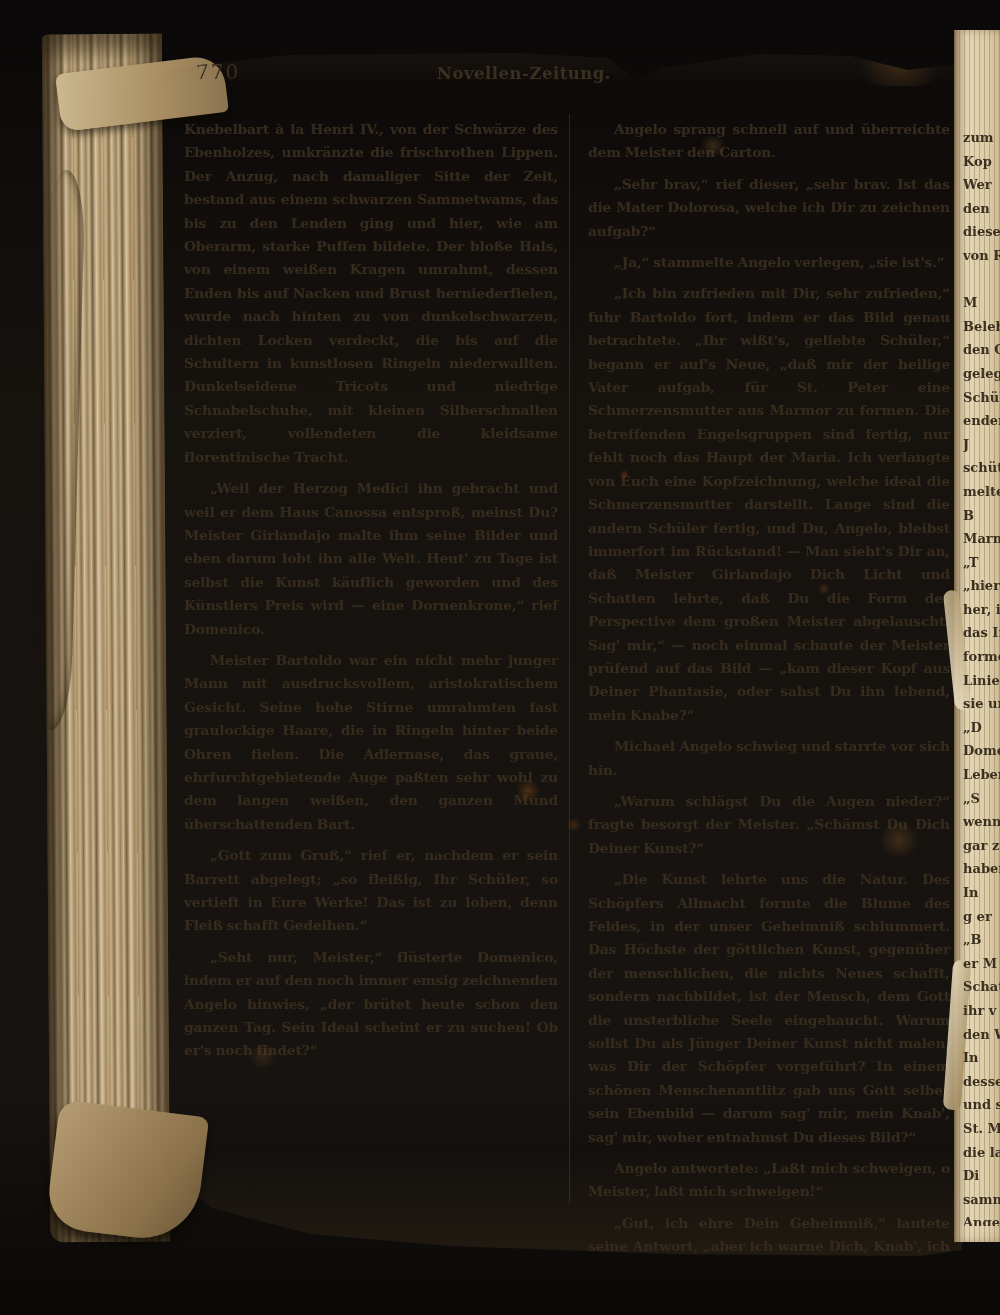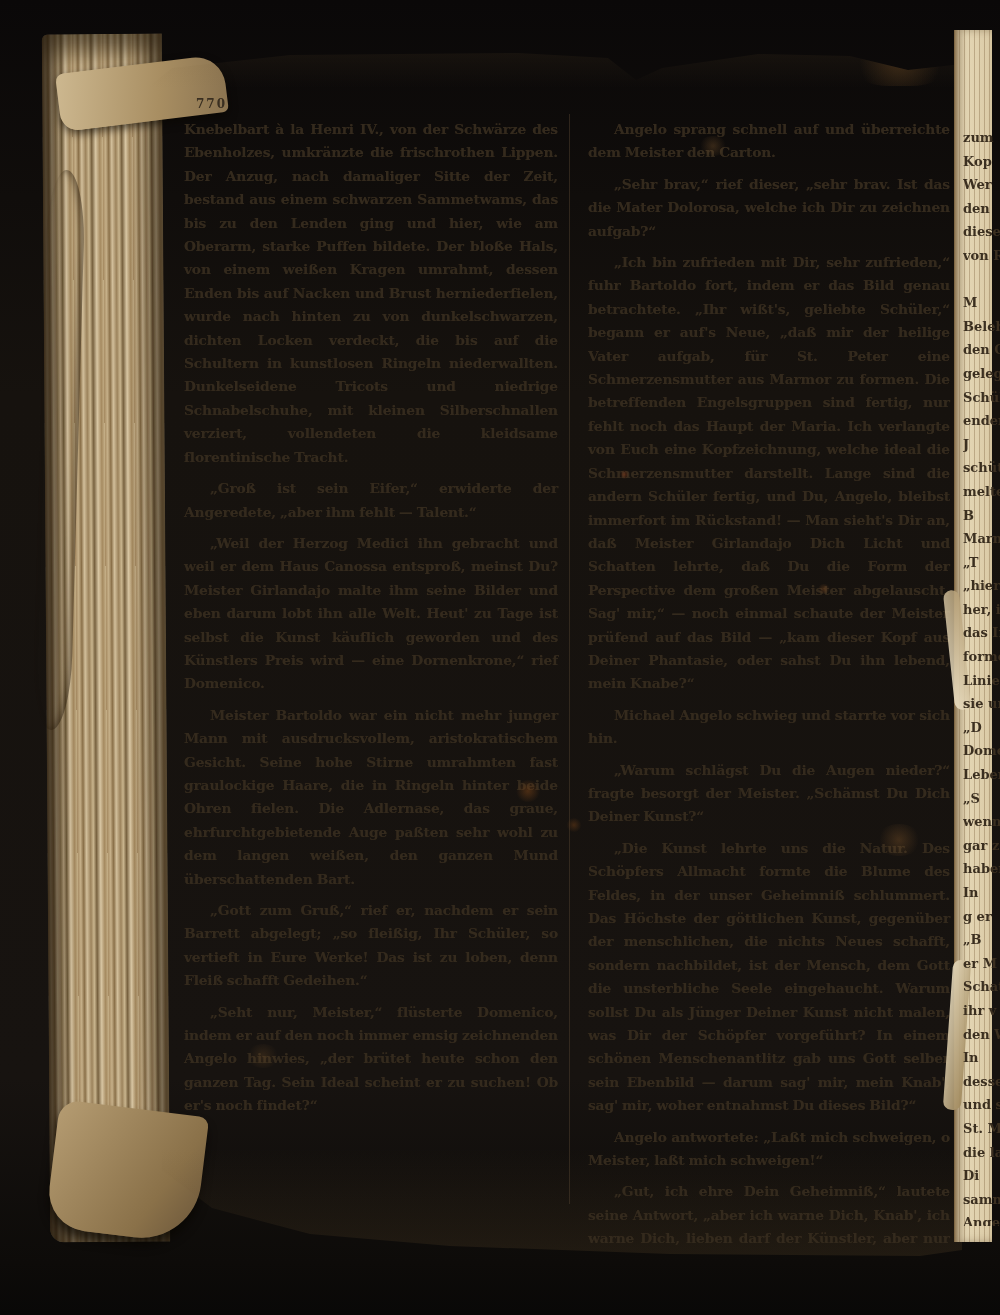--- a/index.html
+++ b/index.html
@@ -53,22 +53,22 @@
       62px 1180px, 12px 1142px
     );
     box-shadow:0 0 40px rgba(0,0,0,.5);
   }
   .page-shade{
     position:absolute;inset:0;pointer-events:none;
     background:linear-gradient(180deg,rgba(120,95,55,.18) 0,rgba(0,0,0,0) 60px,rgba(0,0,0,0) 1120px,rgba(110,85,50,.22) 100%);
   }
   
   .page-number{
-    position:absolute;left:46px;top:32px;font-size:12px;font-weight:bold;
-    letter-spacing:2px;color:#3a2f21;margin-top:37px;
+    position:absolute;left:46px;top:32px;font-size:20px;font-weight:normal;
+    letter-spacing:2px;color:#3a2f21;
   }
   .header-title{
     position:absolute;left:0;top:36px;width:100%;text-align:center;
     transform:translateX(-32px);
     font-size:16.5px;font-weight:bold;color:#3a2f21;letter-spacing:.5px;
   }
   
   .col{
     position:absolute;top:82px;
     font-size:13.8px;line-height:23.4px;font-weight:bold;color:#342a1d;
@@ -88,21 +88,21 @@
   .st1{left:365px;top:752px;width:26px;height:22px;background:radial-gradient(circle,rgba(118,66,24,.55),rgba(118,66,24,0) 70%);}
   .st2{left:416px;top:790px;width:16px;height:14px;background:radial-gradient(circle,rgba(118,66,24,.45),rgba(118,66,24,0) 70%);}
   .st3{left:726px;top:796px;width:46px;height:32px;background:radial-gradient(circle,rgba(150,100,48,.32),rgba(150,100,48,0) 70%);}
   .st4{left:548px;top:108px;width:30px;height:20px;background:radial-gradient(circle,rgba(160,112,58,.28),rgba(160,112,58,0) 70%);}
   .st5{left:700px;top:6px;width:100px;height:52px;border-radius:40%;background:radial-gradient(circle,rgba(108,74,36,.5),rgba(108,74,36,0) 72%);}
   .st6{left:470px;top:442px;width:9px;height:9px;background:radial-gradient(circle,rgba(140,62,28,.5),rgba(140,62,28,0) 75%);}
   .st7{left:668px;top:556px;width:12px;height:10px;background:radial-gradient(circle,rgba(140,82,36,.4),rgba(140,82,36,0) 75%);}
   .st8{left:96px;top:1016px;width:34px;height:24px;background:radial-gradient(circle,rgba(130,90,44,.25),rgba(130,90,44,0) 70%);}
   
   .page-sliver{
-    position:absolute;left:954px;top:30px;width:38px;height:1212px;
+    position:absolute;left:954px;top:30px;width:46px;height:1212px;
     background:
       repeating-linear-gradient(90deg,rgba(120,92,56,.35) 0 1px,rgba(0,0,0,0) 1px 5px),
       linear-gradient(90deg,#a98f66 0,#d9c9a7 5px,#e4d6b4 12px,#dccca8 34px,#cdbb94 46px);
     box-shadow:inset 6px 0 8px rgba(70,50,24,.35);
   }
   .sliver-text{
     position:absolute;left:9px;top:96px;width:37px;height:1100px;overflow:hidden;
     font-size:13px;font-weight:bold;color:#3b2f20;
   }
   .frag{height:23.6px;line-height:23.6px;white-space:nowrap;overflow:hidden;}
@@ -129,35 +129,36 @@
 
   <div class="fore-edge"></div>
   <div class="edge-top-flap"></div>
   <div class="edge-left-strip"></div>
   <div class="edge-bottom-curl"></div>
 
   <div class="page-main">
     <div class="page-shade"></div>
 
     <div class="page-number">770</div>
+    <div class="header-title">Novellen-Zeitung.</div>
 
     <div class="col-divider"></div>
 
     <div class="col col-left" lang="de">
         <p class="para">Knebelbart à la Henri IV., von der Schwärze des Ebenholzes, umkränzte die frischrothen Lippen. Der Anzug, nach damaliger Sitte der Zeit, bestand aus einem schwarzen Sammetwams, das bis zu den Lenden ging und hier, wie am Oberarm, starke Puffen bildete. Der bloße Hals, von einem weißen Kragen umrahmt, dessen Enden bis auf Nacken und Brust herniederfielen, wurde nach hinten zu von dunkelschwarzen, dichten Locken verdeckt, die bis auf die Schultern in kunstlosen Ringeln niederwallten. Dunkelseidene Tricots und niedrige Schnabelschuhe, mit kleinen Silberschnallen verziert, vollendeten die kleidsame florentinische Tracht.</p>
-        <p class="para">„Groß ist sein Eifer,“ erwiderte der Angeredete, „aber ihm fehlt — Talent.“</p>
         <p class="para">„Weil der Herzog Medici ihn gebracht und weil er dem Haus Canossa entsproß, meinst Du? Meister Girlandajo malte ihm seine Bilder und eben darum lobt ihn alle Welt. Heut' zu Tage ist selbst die Kunst käuflich geworden und des Künstlers Preis wird — eine Dornenkrone,“ rief Domenico.</p>
         <p class="para">Meister Bartoldo war ein nicht mehr junger Mann mit ausdrucksvollem, aristokratischem Gesicht. Seine hohe Stirne umrahmten fast graulockige Haare, die in Ringeln hinter beide Ohren fielen. Die Adlernase, das graue, ehrfurchtgebietende Auge paßten sehr wohl zu dem langen weißen, den ganzen Mund überschattenden Bart.</p>
         <p class="para">„Gott zum Gruß,“ rief er, nachdem er sein Barrett abgelegt; „so fleißig, Ihr Schüler, so vertieft in Eure Werke! Das ist zu loben, denn Fleiß schafft Gedeihen.“</p>
         <p class="para">„Seht nur, Meister,“ flüsterte Domenico, indem er auf den noch immer emsig zeichnenden Angelo hinwies, „der brütet heute schon den ganzen Tag. Sein Ideal scheint er zu suchen! Ob er's noch findet?“</p>
       </div>
 
     <div class="col col-right" lang="de">
         <p class="para">Angelo sprang schnell auf und überreichte dem Meister den Carton.</p>
         <p class="para">„Sehr brav,“ rief dieser, „sehr brav. Ist das die Mater Dolorosa, welche ich Dir zu zeichnen aufgab?“</p>
+        <p class="para">„Ja,“ stammelte Angelo verlegen, „sie ist's.“</p>
         <p class="para">„Ich bin zufrieden mit Dir, sehr zufrieden,“ fuhr Bartoldo fort, indem er das Bild genau betrachtete. „Ihr wißt's, geliebte Schüler,“ begann er auf's Neue, „daß mir der heilige Vater aufgab, für St. Peter eine Schmerzensmutter aus Marmor zu formen. Die betreffenden Engelsgruppen sind fertig, nur fehlt noch das Haupt der Maria. Ich verlangte von Euch eine Kopfzeichnung, welche ideal die Schmerzensmutter darstellt. Lange sind die andern Schüler fertig, und Du, Angelo, bleibst immerfort im Rückstand! — Man sieht's Dir an, daß Meister Girlandajo Dich Licht und Schatten lehrte, daß Du die Form der Perspective dem großen Meister abgelauscht. Sag' mir,“ — noch einmal schaute der Meister prüfend auf das Bild — „kam dieser Kopf aus Deiner Phantasie, oder sahst Du ihn lebend, mein Knabe?“</p>
         <p class="para">Michael Angelo schwieg und starrte vor sich hin.</p>
         <p class="para">„Warum schlägst Du die Augen nieder?“ fragte besorgt der Meister. „Schämst Du Dich Deiner Kunst?“</p>
         <p class="para">„Die Kunst lehrte uns die Natur. Des Schöpfers Allmacht formte die Blume des Feldes, in der unser Geheimniß schlummert. Das Höchste der göttlichen Kunst, gegenüber der menschlichen, die nichts Neues schafft, sondern nachbildet, ist der Mensch, dem Gott die unsterbliche Seele eingehaucht. Warum sollst Du als Jünger Deiner Kunst nicht malen, was Dir der Schöpfer vorgeführt? In einem schönen Menschenantlitz gab uns Gott selber sein Ebenbild — darum sag' mir, mein Knab', sag' mir, woher entnahmst Du dieses Bild?“</p>
         <p class="para">Angelo antwortete: „Laßt mich schweigen, o Meister, laßt mich schweigen!“</p>
         <p class="para">„Gut, ich ehre Dein Geheimniß,“ lautete seine Antwort, „aber ich warne Dich, Knab', ich warne Dich, lieben darf der Künstler, aber nur ein Ideal!“</p>
         <p class="para">„Hör' mich an. Die Mutter aller Künste bleibt die Phantasie, die zur Erde alles Göttliche zieht. Sie ist der Spiegel der Schöpfung, in der der Mensch täglich, stündlich blättert! — In seinem Schaffen sieht der Meister, daß die Gottheit freie Formen bildet. Der den Donnerstürmen und der Windsbraut trotzende Felsen thürmt sich frei zum Himmel empor; das Meer rollt in ungebundener Freiheit die Woge</p>
       </div>
 
     <div class="stain st1"></div>

